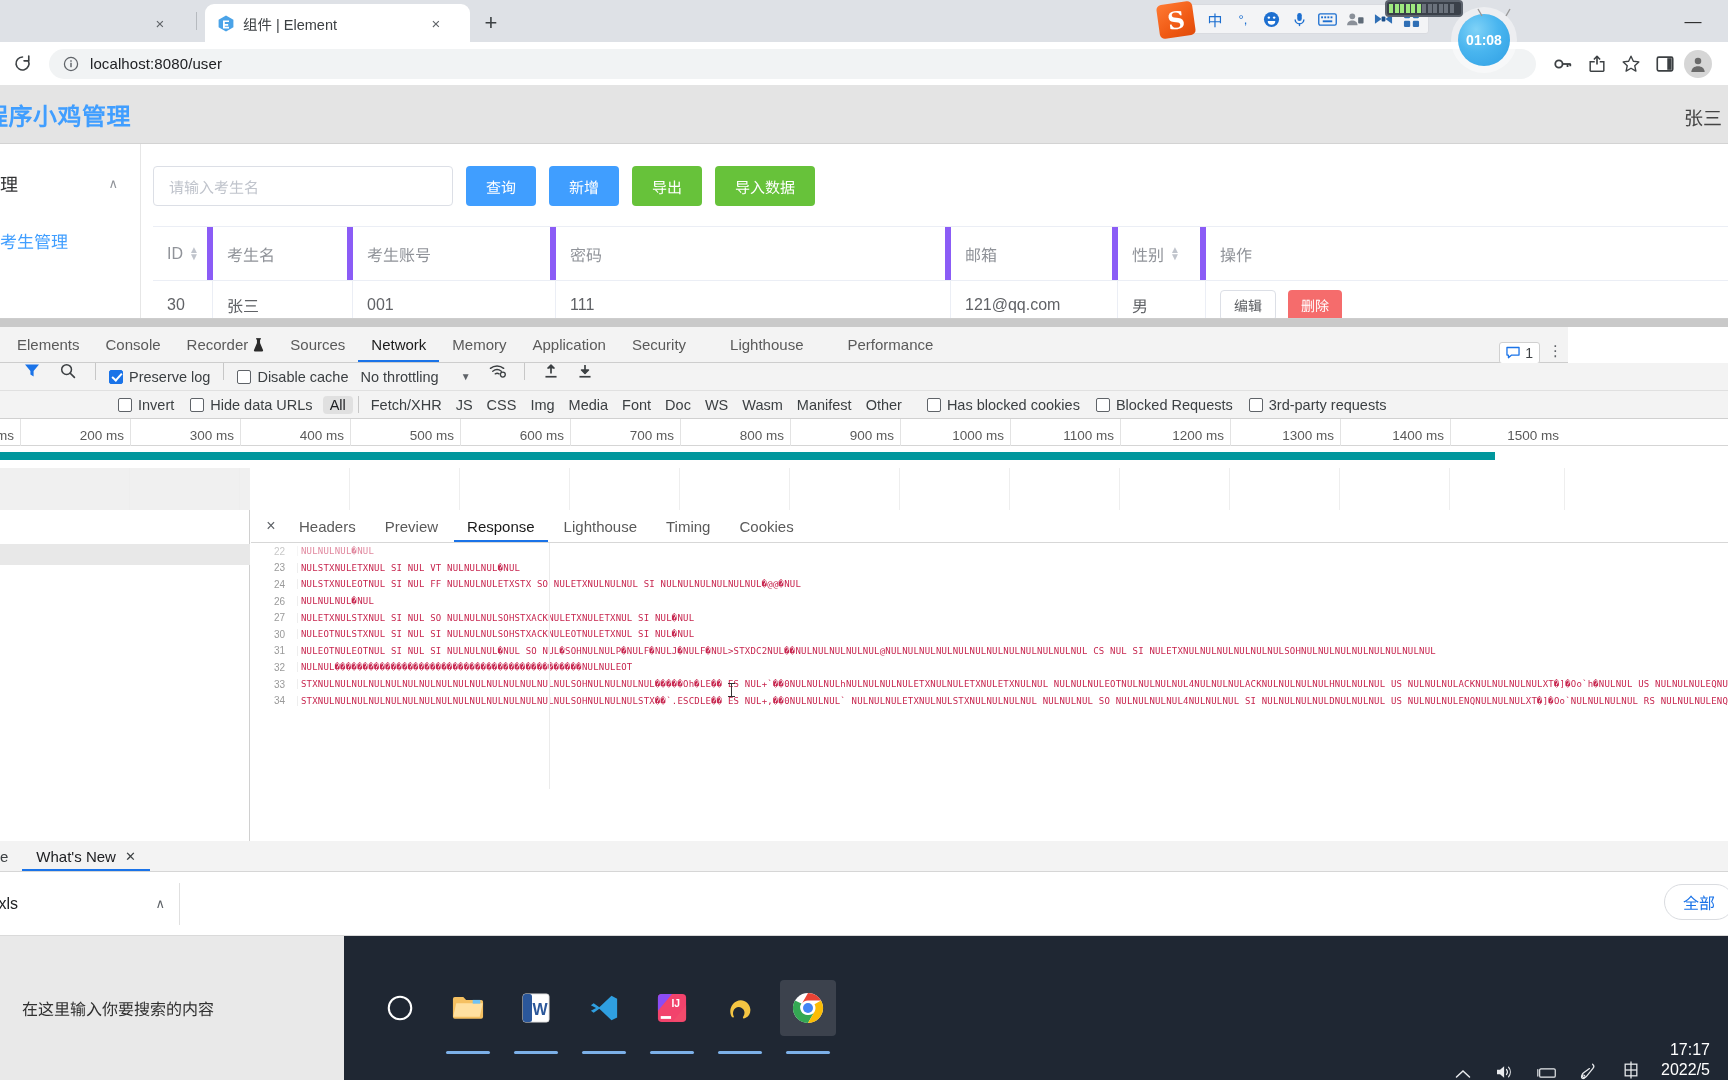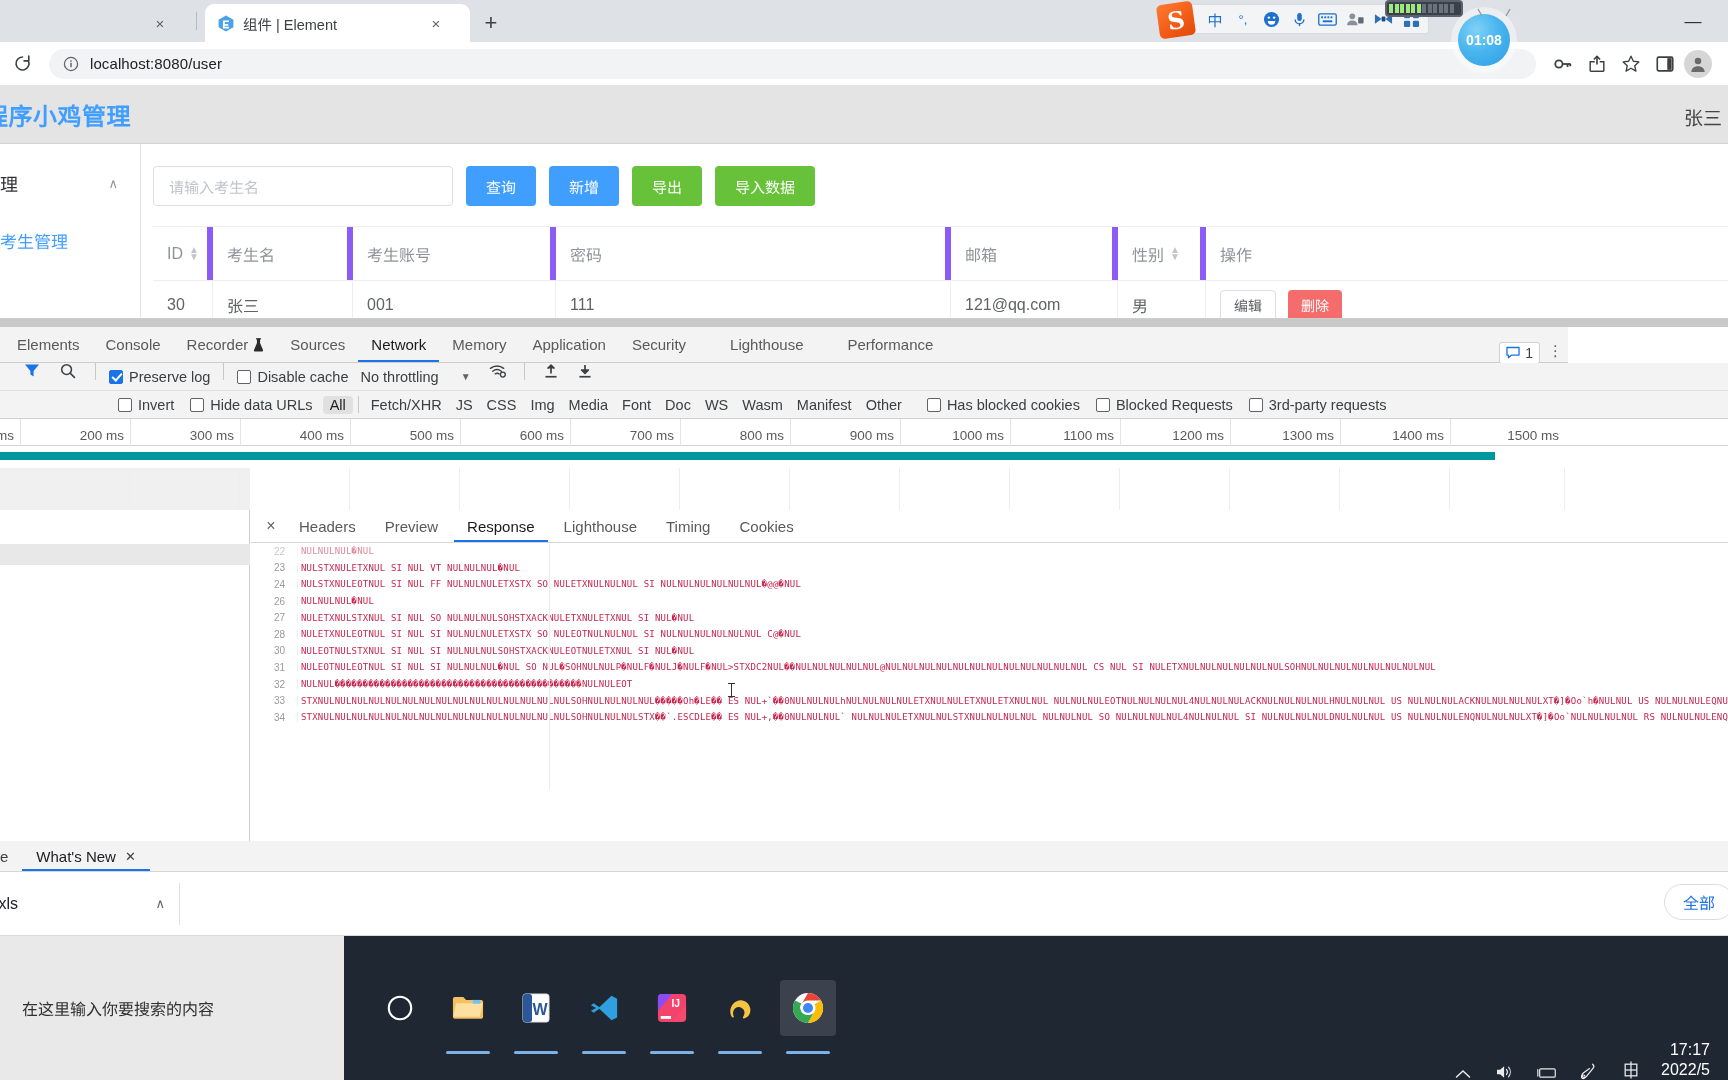--- a/index.html
+++ b/index.html
@@ -813,24 +813,20 @@
       </div>
       <div class="codeline">
         <span class="gutter">26</span>
         <span class="hex">NULNULNUL�NUL</span>
       </div>
       <div class="codeline">
         <span class="gutter">27</span>
         <span class="hex">NULETXNULSTXNUL SI NUL SO NULNULNULSOHSTXACKNULETXNULETXNUL SI NUL�NUL</span>
       </div>
       <div class="codeline">
-        <span class="gutter">28</span>
-        <span class="hex">NULETXNULEOTNUL SI NUL SI NULNULNULETXSTX SO NULEOTNULNULNUL SI NULNULNULNULNULNUL C@�NUL</span>
-      </div>
-      <div class="codeline">
         <span class="gutter">30</span>
         <span class="hex">NULEOTNULSTXNUL SI NUL SI NULNULNULSOHSTXACKNULEOTNULETXNUL SI NUL�NUL</span>
       </div>
       <div class="codeline">
         <span class="gutter">31</span>
         <span class="hex">NULEOTNULEOTNUL SI NUL SI NULNULNUL�NUL SO NUL�SOHNULNULP�NULF�NULJ�NULF�NUL&gt;STXDC2NUL��NULNULNULNULNUL@NULNULNULNULNULNULNULNULNULNULNULNUL CS NUL SI NULETXNULNULNULNULNULNULSOHNULNULNULNULNULNULNULNUL</span>
       </div>
       <div class="codeline">
         <span class="gutter">32</span>
         <span class="hex">NULNUL��������������������������������������������NULNULEOT</span>

